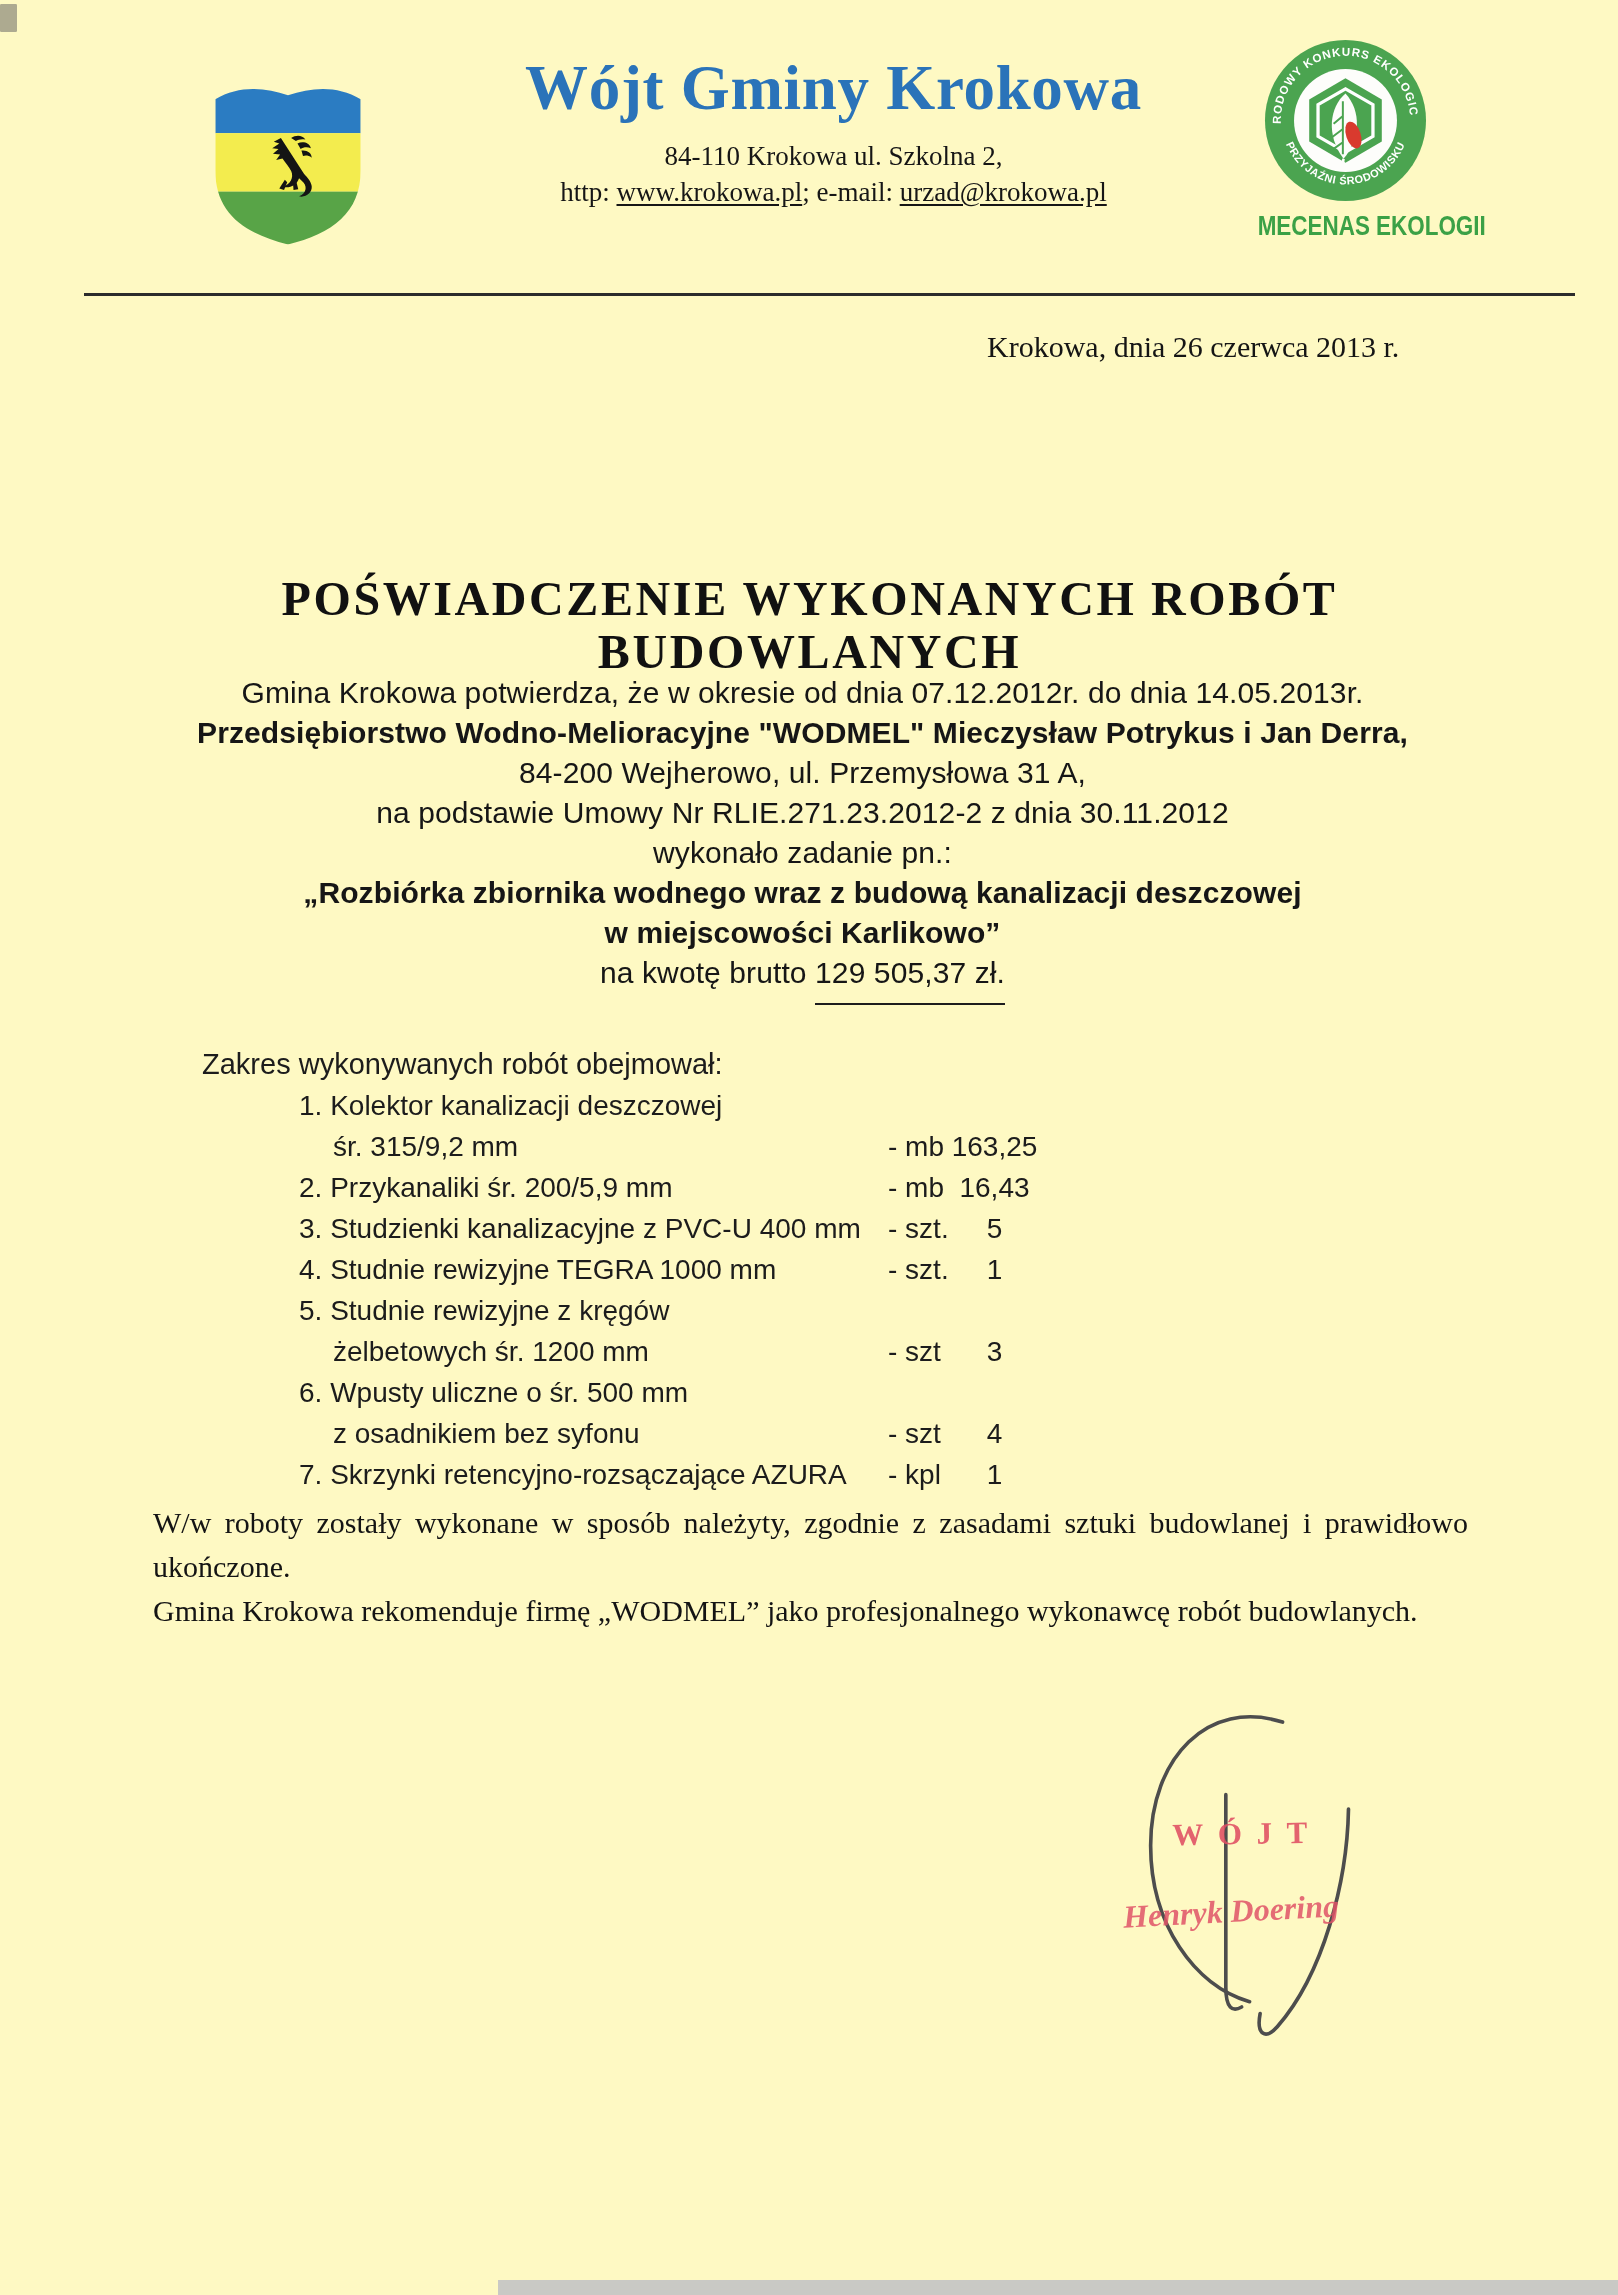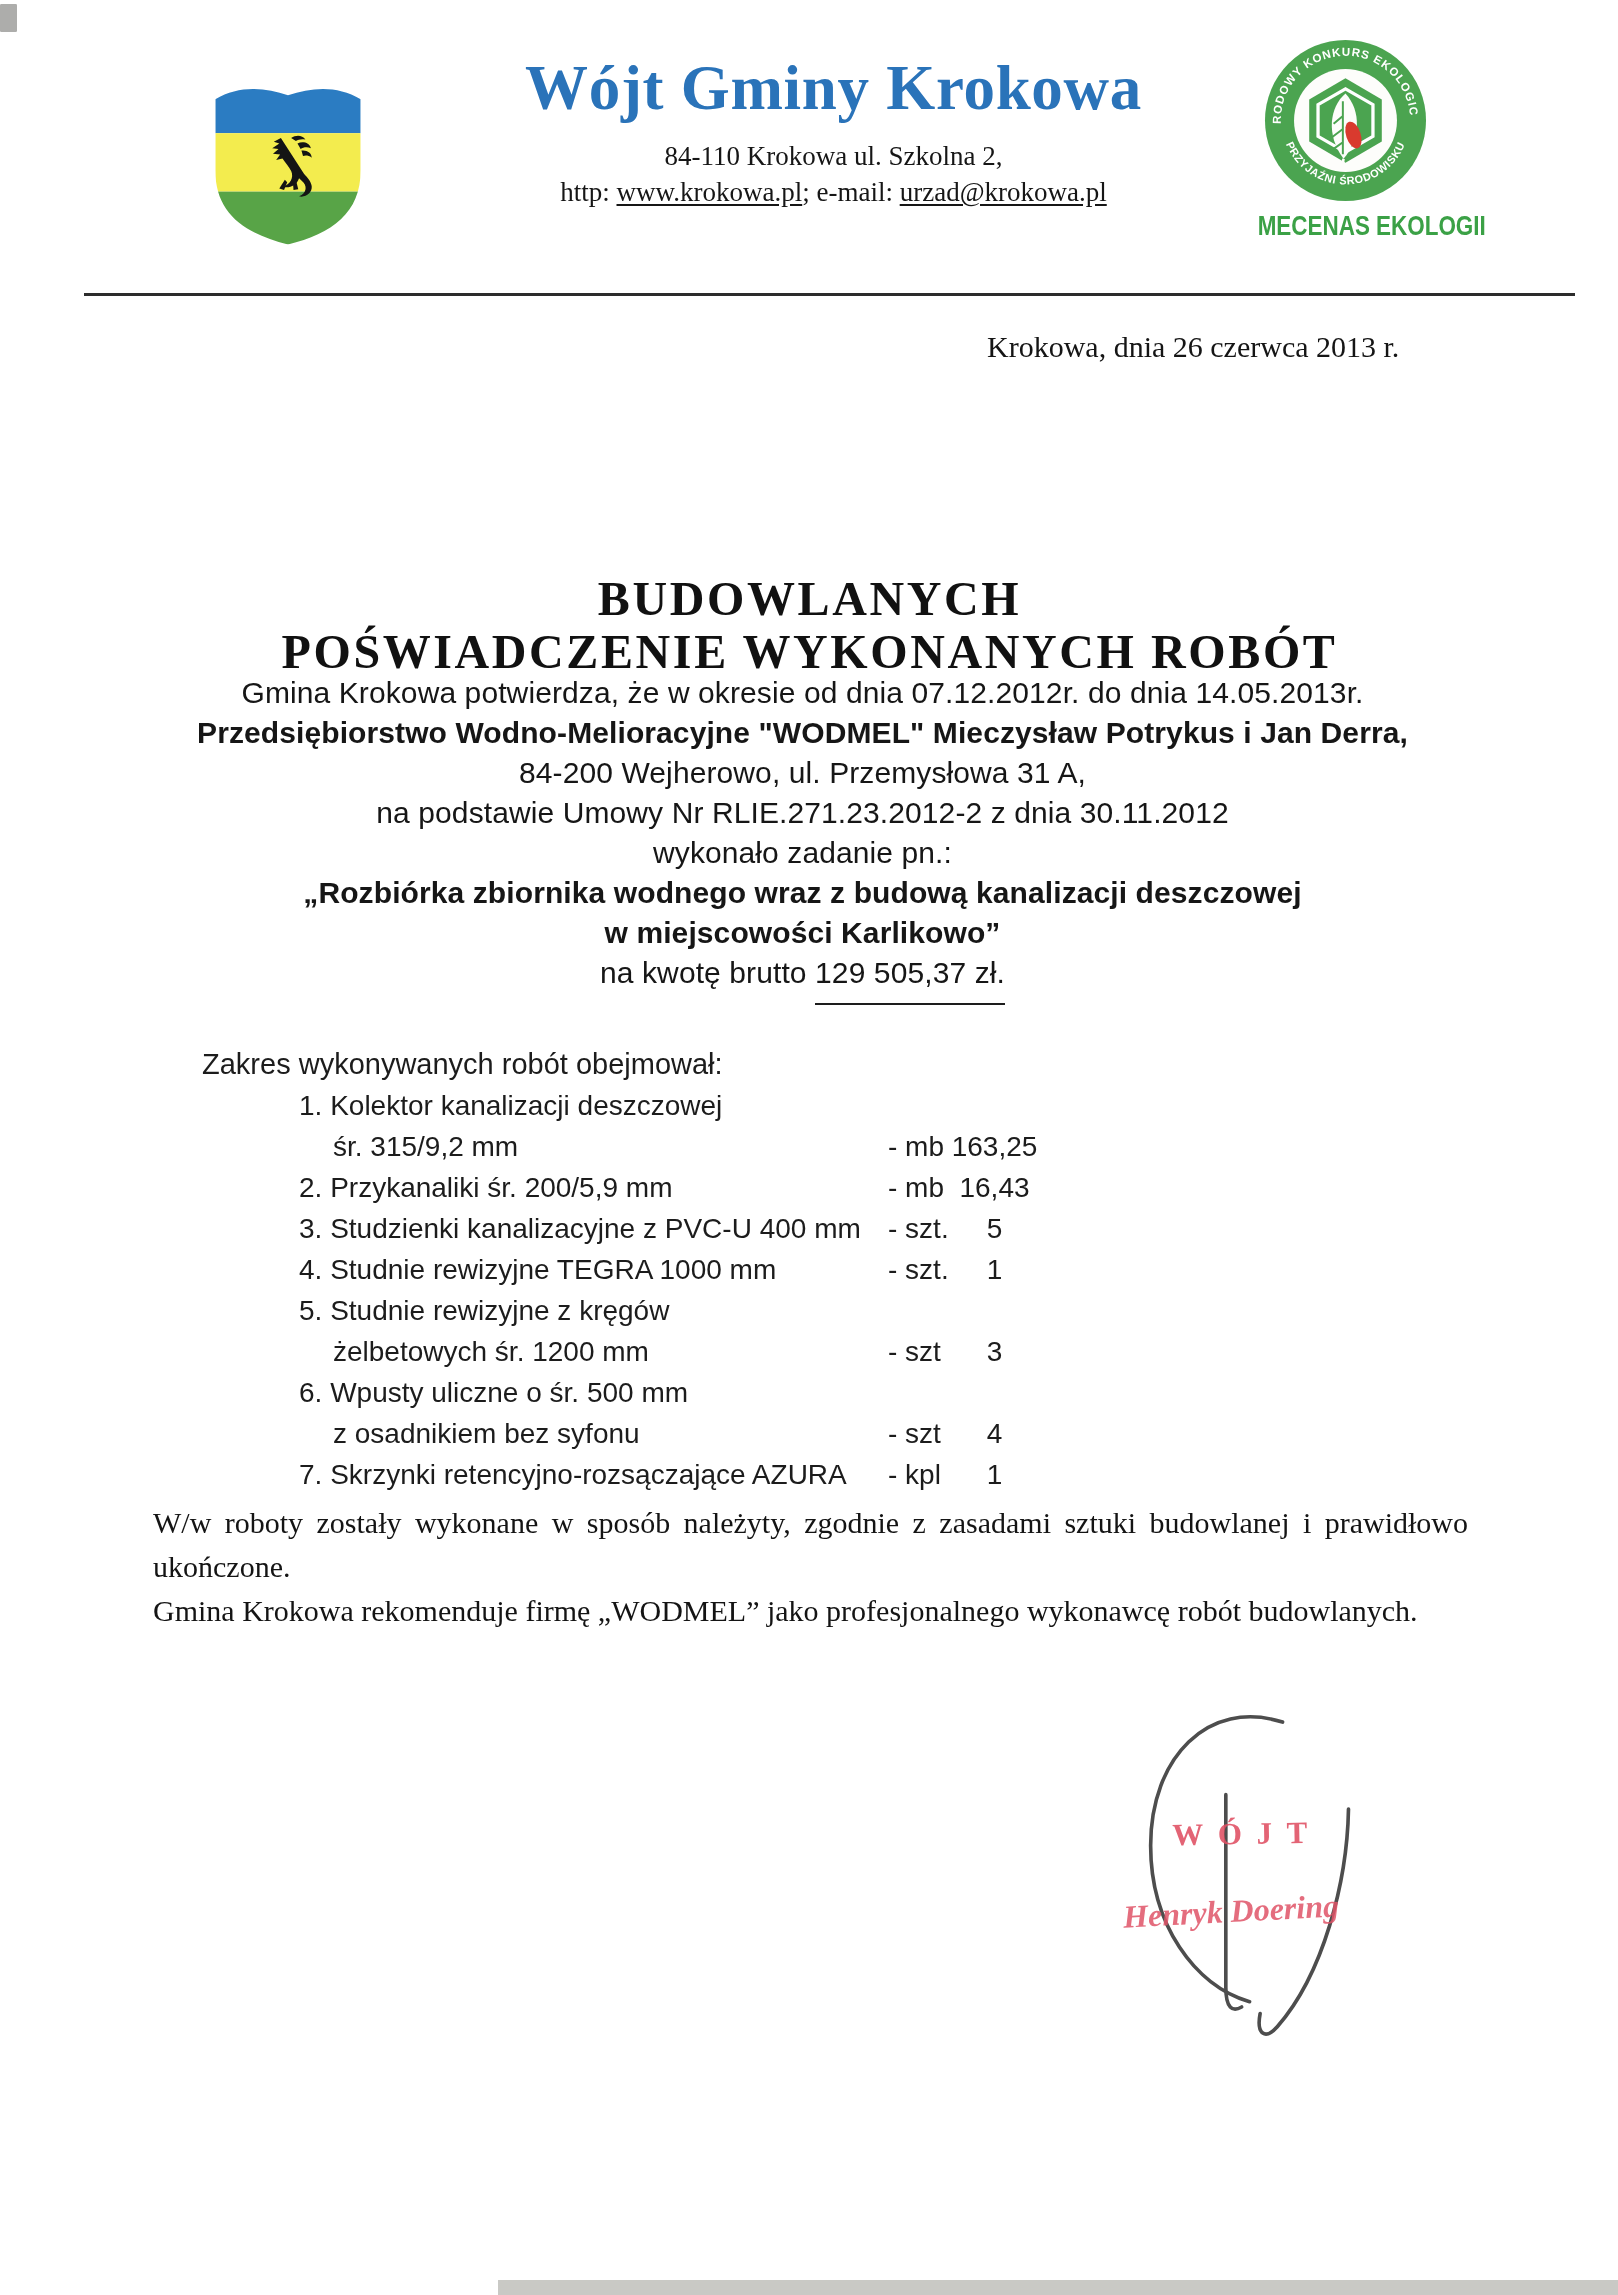--- a/index.html
+++ b/index.html
@@ -1,20 +1,20 @@
 <!DOCTYPE html>
 <html lang="pl" style="font-size:10.5px"><head>
 <meta charset="utf-8">
 <style>
   * { margin:0; padding:0; box-sizing:border-box; }
   html,body { background:#e9e9e7; }
   .page {
     position:relative;
     width:1619px; height:2295px;
-    background:#ffffff;
+    background:#fef9c3;
     overflow:hidden;
     font-family:"Liberation Sans", sans-serif;
     color:#1c1c1c;
   }
   
   .crest { position:absolute; left:209px; top:67px; width:158px; height:190px; }
   .head-center { position:absolute; left:395px; top:55px; width:877px; text-align:center; }
   .head-title {
     font-family:"Liberation Serif", serif;
     font-weight:bold; font-size:63px; line-height:1.05;
@@ -146,22 +146,22 @@
       </svg>
       <div class="eco-caption">MECENAS EKOLOGII</div>
     </div>
   </div>
 
   <div class="rule"></div>
 
   <div class="date-line">Krokowa, dnia 26 czerwca 2013 r.</div>
 
   <div class="doc-title">
+    <div>POŚWIADCZENIE WYKONANYCH ROBÓT</div>
     <div>BUDOWLANYCH</div>
-    <div>POŚWIADCZENIE WYKONANYCH ROBÓT</div>
   </div>
 
   <div class="intro">
     <div class="il">Gmina Krokowa potwierdza, że w okresie od dnia 07.12.2012r. do dnia 14.05.2013r.</div>
     <div class="il b">Przedsiębiorstwo Wodno-Melioracyjne "WODMEL" Mieczysław Potrykus i Jan Derra,</div>
     <div class="il">84-200 Wejherowo, ul. Przemysłowa 31 A,</div>
     <div class="il">na podstawie Umowy Nr RLIE.271.23.2012-2 z dnia 30.11.2012</div>
     <div class="il">wykonało zadanie pn.:</div>
     <div class="il b">„Rozbiórka zbiornika wodnego wraz z budową kanalizacji deszczowej</div>
     <div class="il b">w miejscowości Karlikowo”</div>

